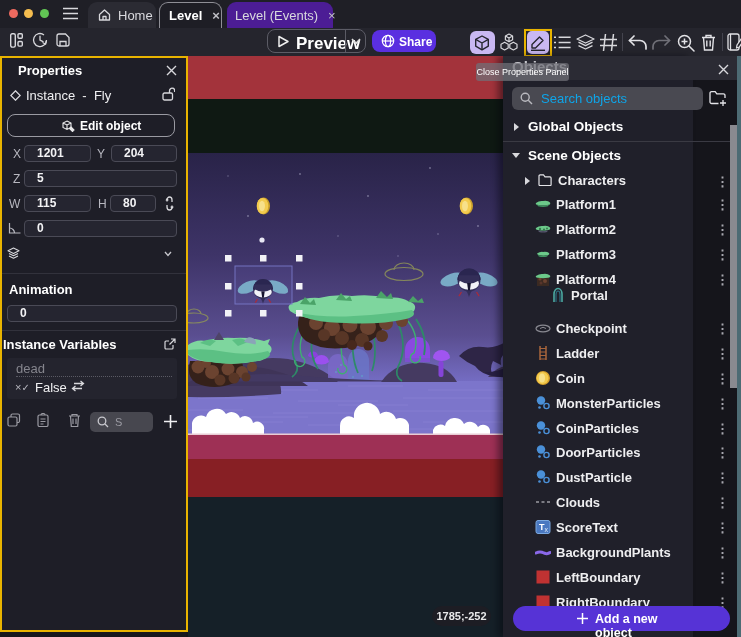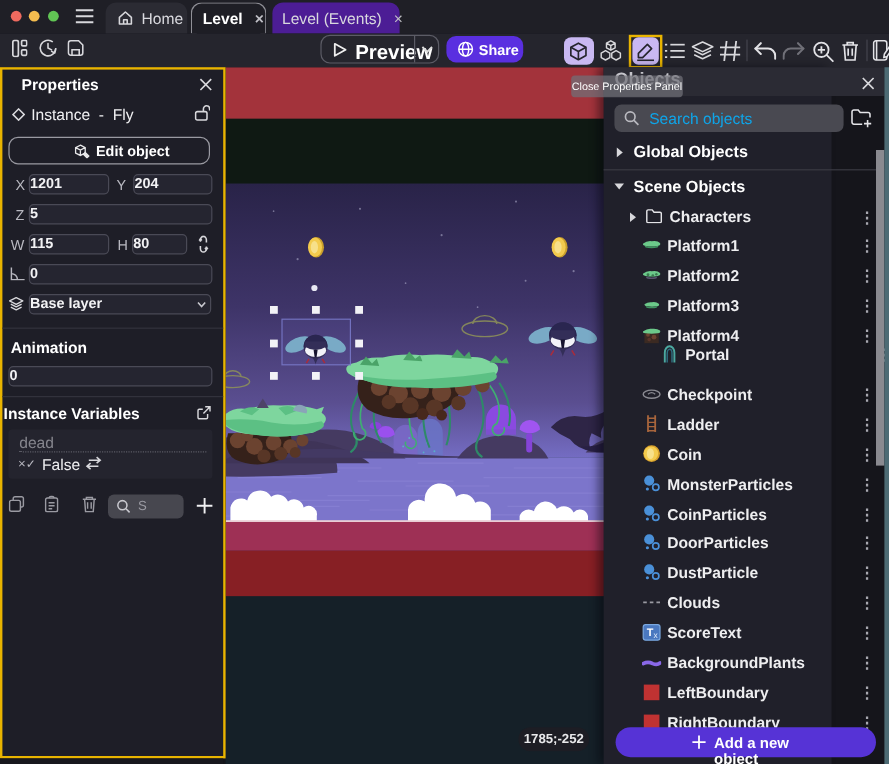--- a/index.html
+++ b/index.html
@@ -11,21 +11,21 @@
   #toolbar { position:absolute; left:0; top:28px; width:741px; height:28px; background:#25252d; }
   .dot { position:absolute; top:8.5px; width:9px; height:9px; border-radius:50%; }
   .tab { position:absolute; top:2px; height:26px; border-radius:9px 9px 0 0; display:flex; align-items:center; color:#d9d9de; font-size:13px; white-space:nowrap; }
   .tabx { color:#c0c0c6; font-size:13px; margin-left:10px; }
   
   #scene { position:absolute; left:188px; top:56px; width:317px; height:581px; background:#152028; }
   #lpanel { position:absolute; left:0px; top:56px; width:188px; height:576px; background:#1e1e27; border:2px solid #e9b400; color:#e6e6ea; }
   #rpanel { position:absolute; left:503px; top:56px; width:190px; height:581px; background:#20202a; box-shadow:-5px 0 7px rgba(5,5,12,0.45); color:#e6e6ea; }
   #rteal { position:absolute; left:737px; top:56px; width:4px; height:581px; background:#4d6b74; }
   #bottomstrip { position:absolute; left:0; top:632px; width:186px; height:5px; background:#17171d; }
-  .inp { position:absolute; background:#252530; border:1px solid #4a4a56; border-radius:4px; color:#f2f2f4; font-size:12px; font-weight:bold; line-height:15px; padding-left:0; height:17px; }
+  .inp { position:absolute; background:#252530; border:1px solid #4a4a56; border-radius:4px; color:#f2f2f4; font-size:12px; font-weight:bold; line-height:15px; padding-left:12px; height:17px; }
   .lbl { position:absolute; color:#b8b8c0; font-size:12px; }
   .hdr { position:absolute; color:#ffffff; font-size:13px; font-weight:bold; }
   
   .orow { position:absolute; left:0; width:234px; height:25px; }
   .orow .nm { position:absolute; left:53px; top:5px; font-size:13px; font-weight:600; color:#eeeef0; }
   .orow .ic { position:absolute; left:32px; top:4px; width:16px; height:16px; }
   .dots3 { position:absolute; left:213px; top:3px; color:#a8a8b0; font-size:13px; line-height:16px; text-align:center; width:8px; font-weight:bold; }
   
   #tooltip { position:absolute; left:476px; top:63px; width:93px; height:18px; background:rgba(112,112,120,0.72); border-radius:3px; color:#fff; font-size:9px; line-height:18px; text-align:center; z-index:60; }
   #coordlbl { position:absolute; left:432px; top:606px; width:59px; height:20px; background:#1d1d24; border-radius:10px; color:#e8e8ea; font-size:11px; font-weight:bold; line-height:20px; text-align:center; z-index:5; }
@@ -418,21 +418,20 @@
       </svg>
     <div class="inp" style="left:22px;top:162px;width:153px;">0</div>
 
     <svg class="abs" style="left:5px;top:189px" width="13" height="13" viewBox="0 0 13 13">
         <g fill="none" stroke="#d8d8dc" stroke-width="1.1" stroke-linejoin="round">
           <path d="M6.5,1 L12,3.8 L6.5,6.6 L1,3.8 Z"></path>
           <path d="M2,6.4 L6.5,8.7 L11,6.4"></path>
           <path d="M2,8.9 L6.5,11.2 L11,8.9"></path>
         </g>
       </svg>
-    <div class="inp" style="left:22px;top:187px;width:152px;background:#252530;">Base layer</div>
     <svg class="abs" style="left:162px;top:193px" width="8" height="6" viewBox="0 0 8 6">
         <path d="M1,1 L4,4.5 L7,1" fill="none" stroke="#c8c8ce" stroke-width="1.3"></path>
       </svg>
     <div class="abs" style="left:0px;top:215px;width:184px;height:1px;background:#32323c;"></div>
 
     <div class="hdr" style="left:7px;top:224px;">Animation</div>
     <div class="inp" style="left:5px;top:247px;width:170px;">0</div>
     <div class="abs" style="left:0px;top:272px;width:184px;height:1px;background:#32323c;"></div>
 
     <div class="hdr" style="left:1px;top:279px;">Instance Variables</div>

